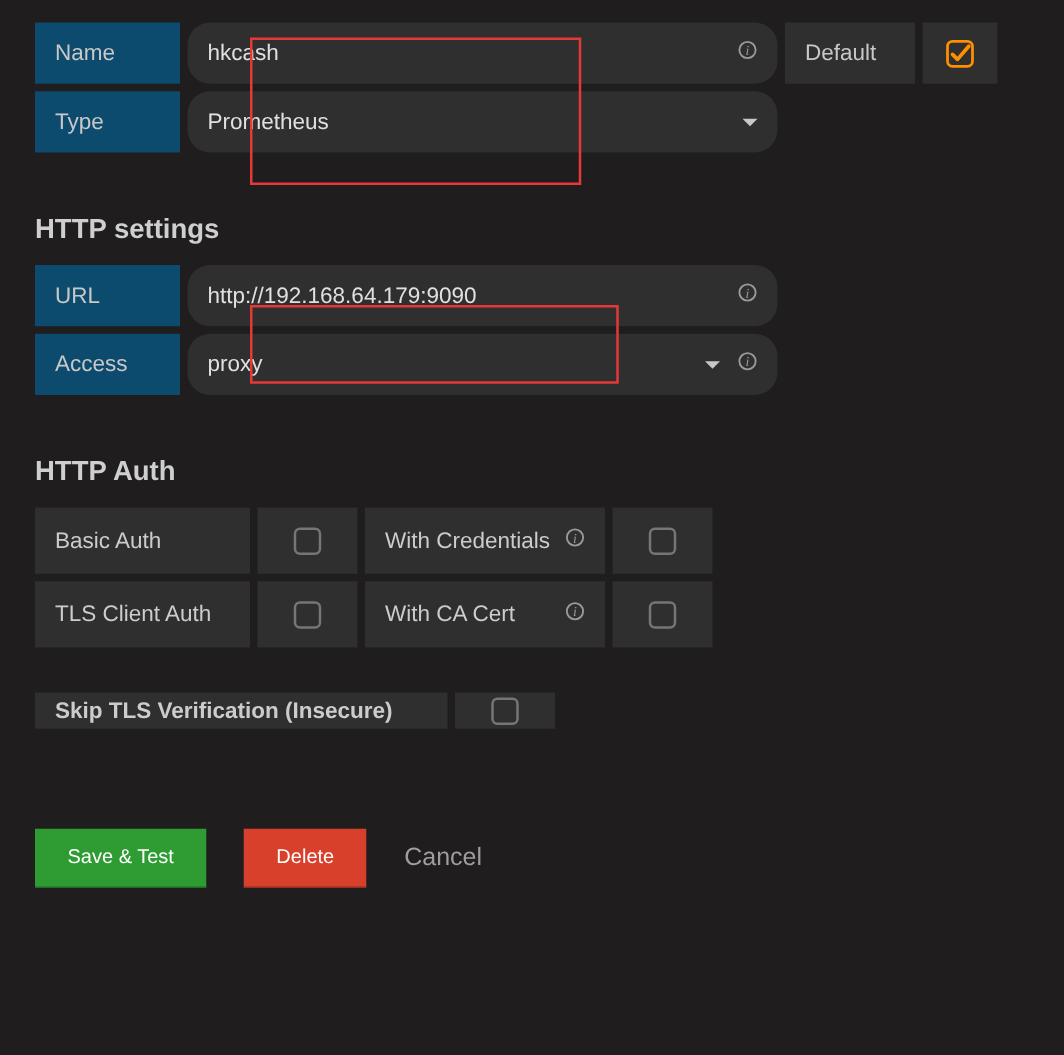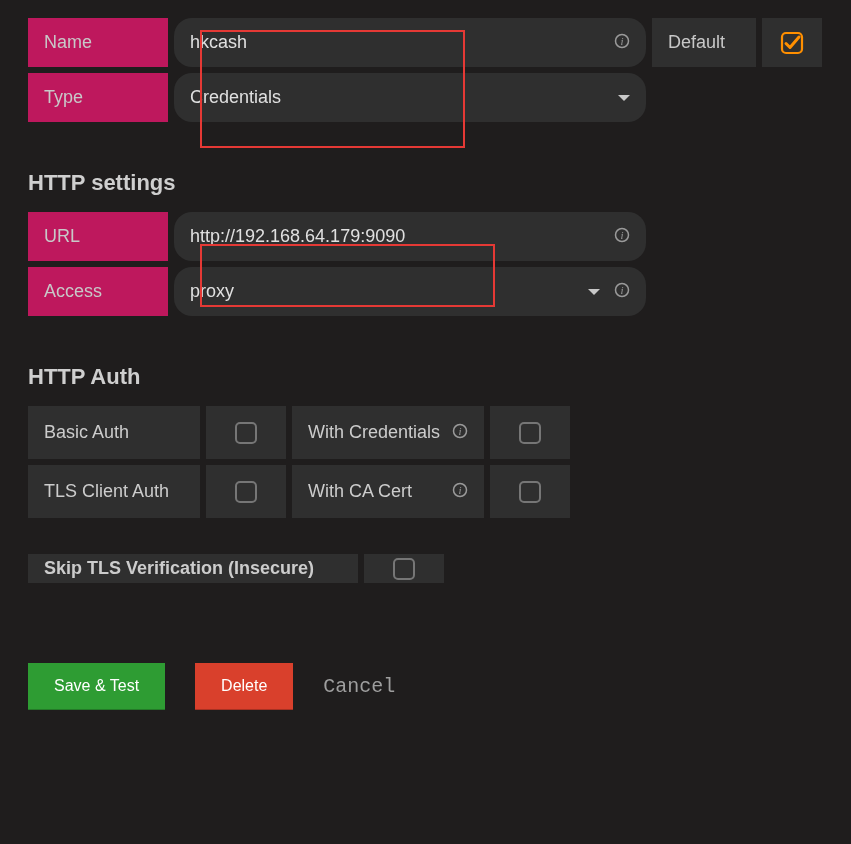--- a/index.html
+++ b/index.html
@@ -10,22 +10,22 @@
     font-size: 18px;
     padding: 18px 28px;
     width: 851px;
   }
   .row {
     display: flex;
     gap: 6px;
     margin-bottom: 6px;
   }
   .label-cell {
-    background: #be185d;
-    width: 140px;
+    background: #0c4a6e;
+    width: 116px;
     padding: 14px 16px;
     color: #c8c8c8;
     display: flex;
     align-items: center;
   }
   .input-cell {
     background: #2f2f2f;
     padding: 14px 16px;
     color: #e0e0e0;
     display: flex;
@@ -95,21 +95,21 @@
   .auth-label { background:#2f2f2f; width:172px; padding:16px 16px; display:flex; align-items:center; }
   .auth-cb { background:#2f2f2f; width:80px; display:flex; align-items:center; justify-content:center; }
   .auth-label2 { background:#2f2f2f; width:192px; padding:16px 16px; display:flex; align-items:center; justify-content:space-between; }
   .skip-row { display:flex; gap:6px; margin-top:36px; }
   .skip-label { background:#2f2f2f; width:330px; padding:4px 16px; display:flex; align-items:center;font-weight:bold; }
   .skip-cb { background:#2f2f2f; width:80px; display:flex; align-items:center; justify-content:center; }
   .btn-row { display:flex; gap:30px; align-items:center; margin-top:80px; }
   .btn { font-size:16px; padding:14px 26px; border:none; cursor:pointer; font-family:inherit; }
   .btn-green { background:#2e9c33; color:#fff; border-bottom:1px solid #247a28; }
   .btn-red { background:#d9402c; color:#fff; border-bottom:1px solid #a83122; }
-  .btn-cancel { background:transparent; color:#9e9e9e; font-size:20px; border:none; cursor:pointer; font-family:Liberation Mono, monospace; }
+  .btn-cancel { background:transparent; color:#9e9e9e; font-size:20px; border:none; cursor:pointer; font-family:Liberation Sans, sans-serif; }
 </style>
 </head>
 <body>
 
 <div class="wrap">
   <div id="red-name-type"></div>
   <div id="red-url"></div>
 
   <div class="row">
     <div class="label-cell">Name</div>
@@ -129,21 +129,21 @@
             <rect x="2" y="2" width="20" height="20"></rect>
             <path d="M6 12.5 L10 16.5 L19 6"></path>
           </svg>
       </span>
     </div>
   </div>
 
   <div class="row">
     <div class="label-cell">Type</div>
     <div class="input-cell" style="width:472px;">
-      <span class="input-value">Credentials</span>
+      <span class="input-value">Prometheus</span>
       <span class="caret-down"></span>
     </div>
   </div>
 
   <h2 class="section-heading">HTTP settings</h2>
 
   <div class="row">
     <div class="label-cell">URL</div>
     <div class="input-cell" style="width:472px;">
       <span class="input-value">http://192.168.64.179:9090</span>

